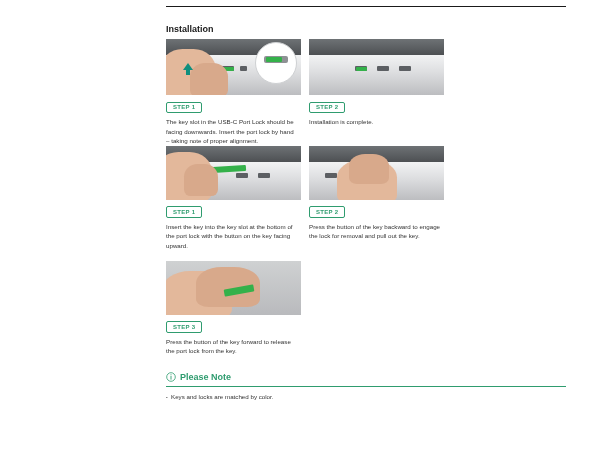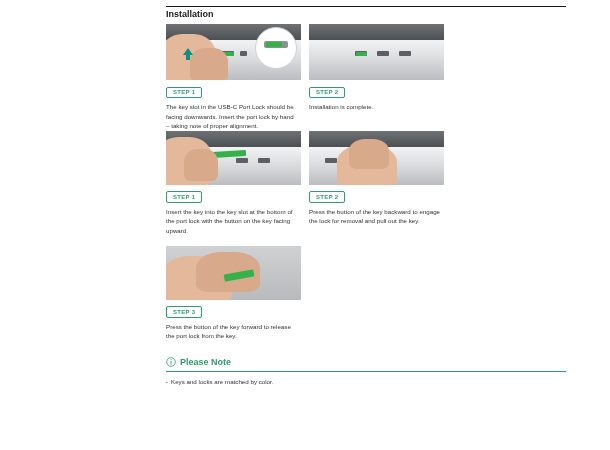--- a/index.html
+++ b/index.html
@@ -35,21 +35,21 @@
     color: #1a1a1a;
   }
   .title-rule {
     margin-top: 6px;
     border-bottom: 1.6px solid #1a1a1a;
     width: 400px;
   }
   .section-heading {
     font-size: 9px;
     font-weight: bold;
-    margin-top: 2px;
+    margin-top: 17px;
     margin-bottom: 5px;
     color: #1a1a1a;
   }
   .row {
     display: flex;
     gap: 8px;
   }
   .panel {
     width: 135px;
   }

